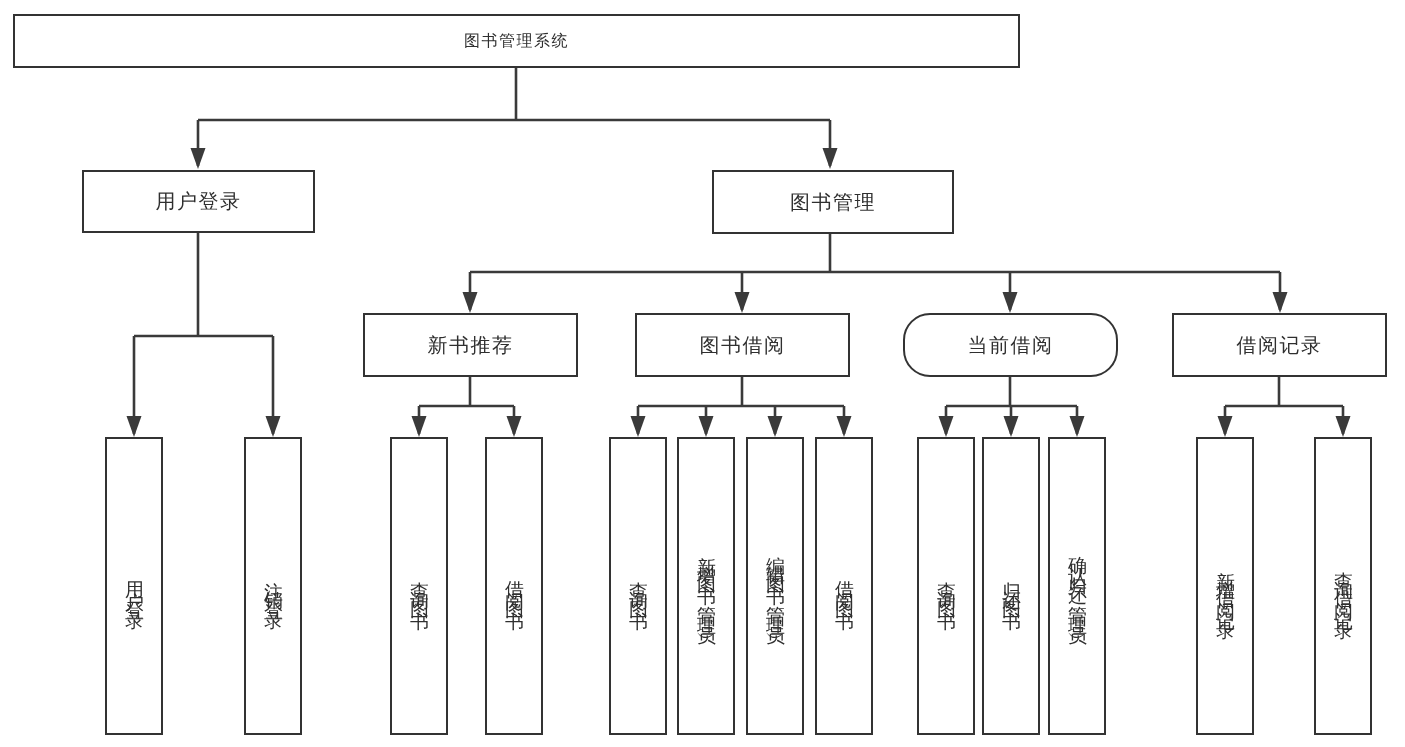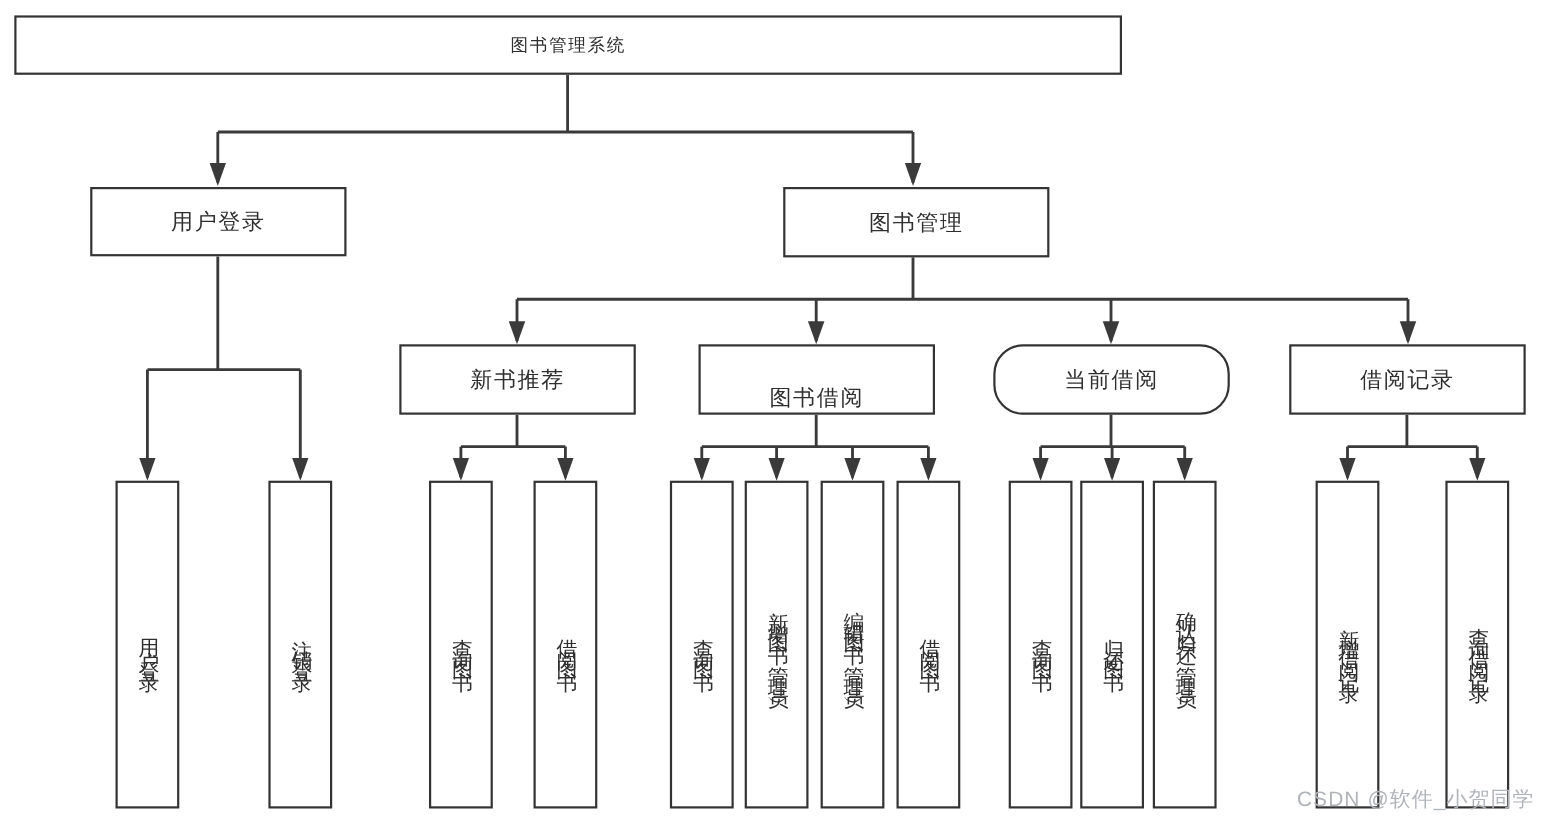--- a/index.html
+++ b/index.html
@@ -116,21 +116,21 @@
   <div class="box" style="left:82px;top:170px;width:233px;height:63px;">
     <span class="h-label">用户登录</span>
   </div>
   <div class="box" style="left:712px;top:170px;width:242px;height:64px;">
     <span class="h-label">图书管理</span>
   </div>
 
   <div class="box" style="left:363px;top:313px;width:215px;height:64px;font-family:Liberation Serif, serif;">
     <span class="h-label">新书推荐</span>
   </div>
-  <div class="box" style="left:635px;top:313px;width:215px;height:64px;align-items:flex-end;">
+  <div class="box" style="left:635px;top:313px;width:215px;height:64px;">
     <span class="h-label">图书借阅</span>
   </div>
   <div class="box" style="left:903px;top:313px;width:215px;height:64px;border-radius:27px;">
     <span class="h-label">当前借阅</span>
   </div>
   <div class="box" style="left:1172px;top:313px;width:215px;height:64px;">
     <span class="h-label">借阅记录</span>
   </div>
 
   <div class="box leaf" style="left:105px;">
@@ -170,15 +170,14 @@
     <span class="v-label">确认归还（管理员）</span>
   </div>
 
   <div class="box leaf" style="left:1196px;">
     <span class="v-label">新增借阅记录</span>
   </div>
   <div class="box leaf" style="left:1314px;">
     <span class="v-label">查询借阅记录</span>
   </div>
 
-  <div class="watermark">CSDN @软件_小贺同学</div>
 
 </div>
 
 </body></html>

